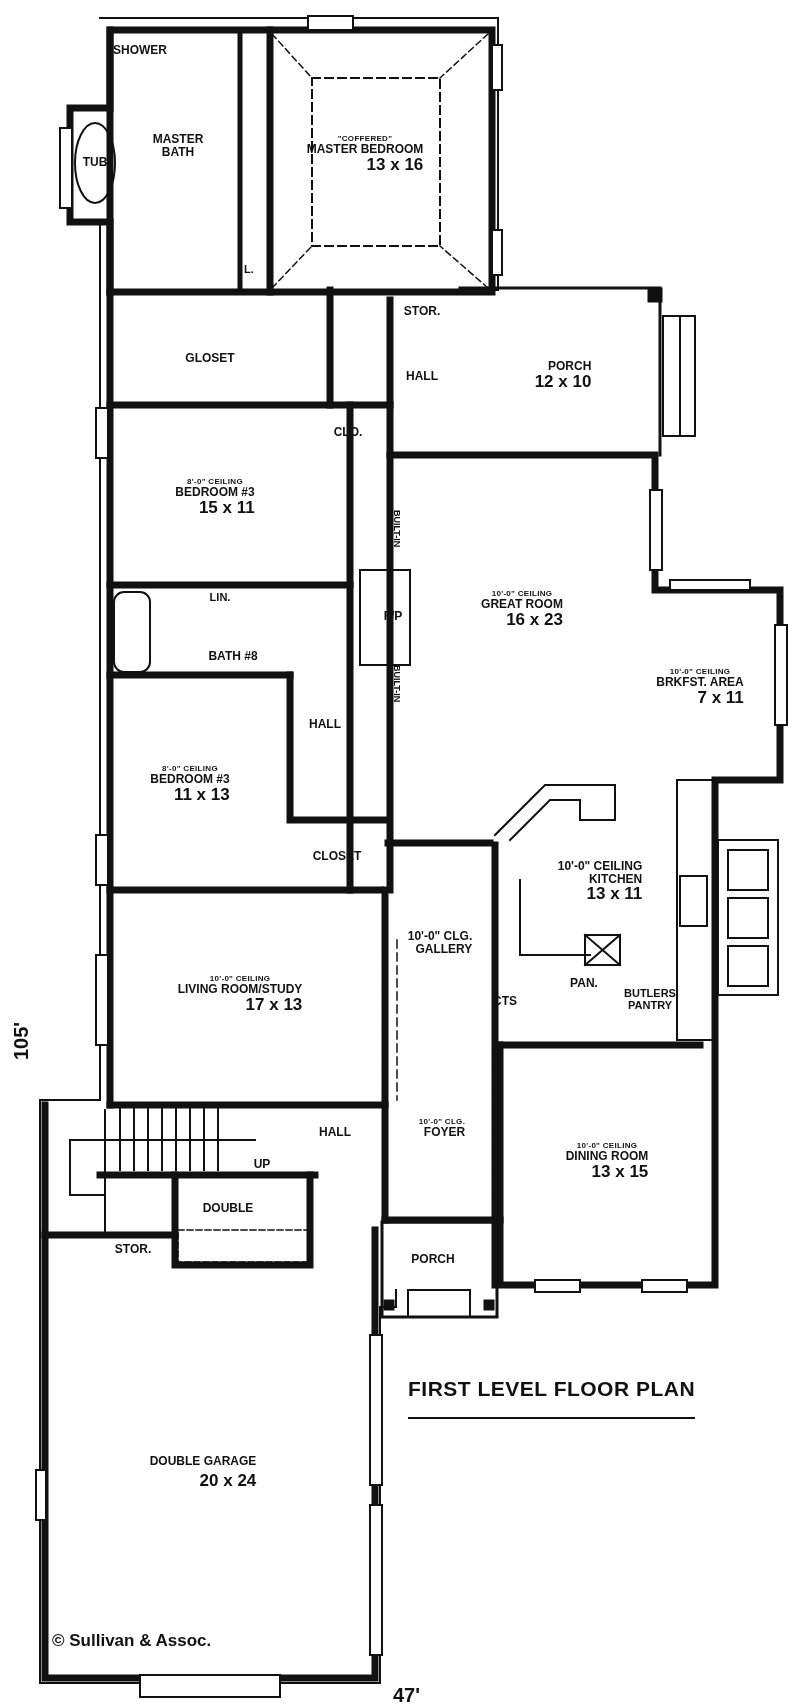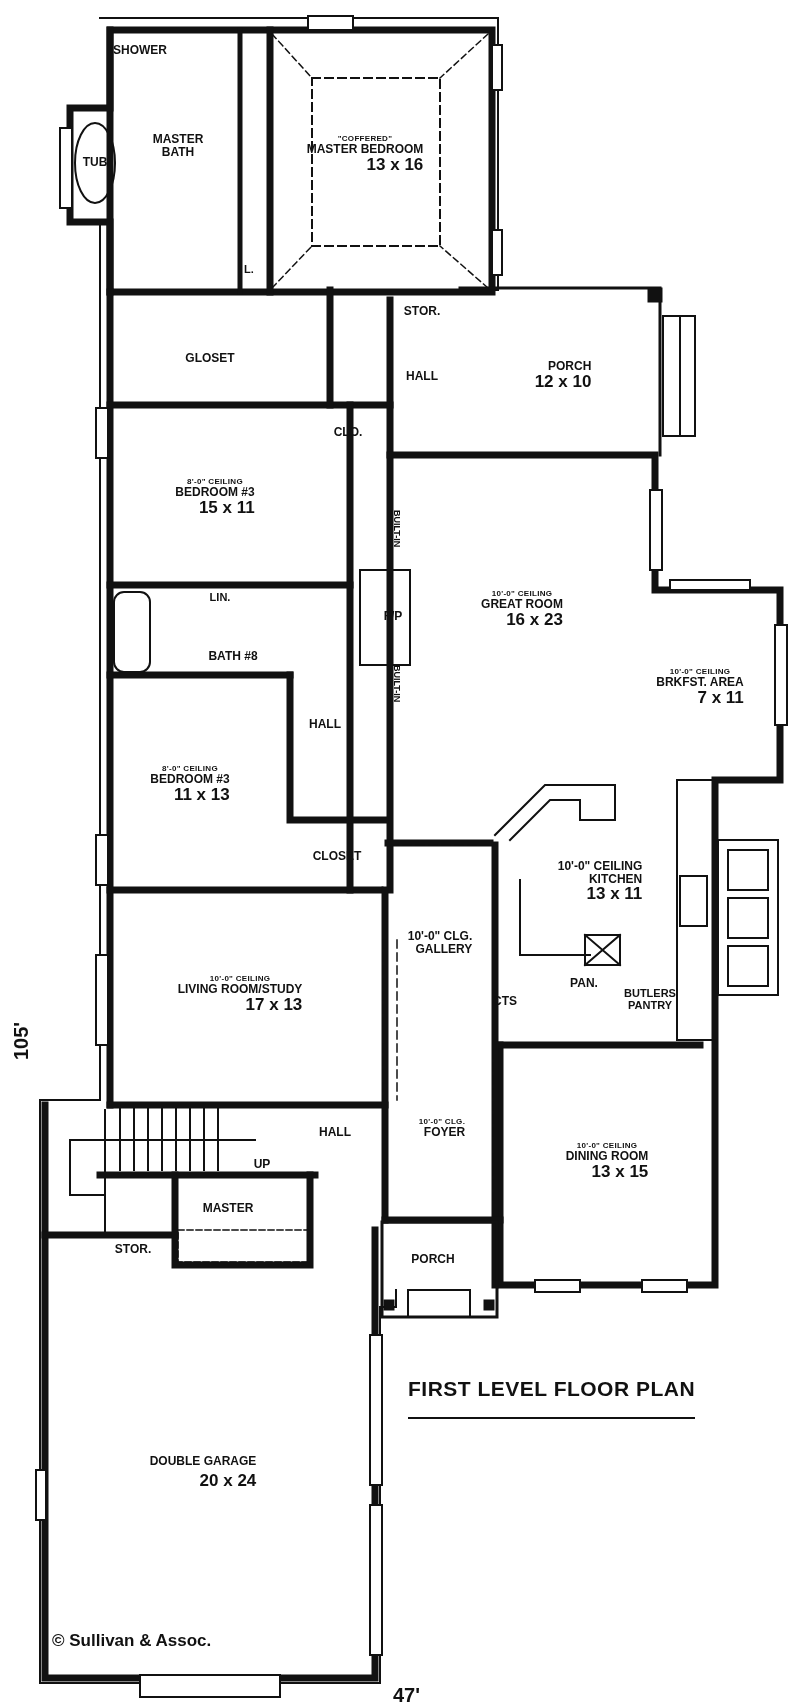--- a/index.html
+++ b/index.html
@@ -182,21 +182,21 @@
 <div class="lbl small" style="left:335px;top:1126px;">HALL</div>
 <div class="lbl" style="left:442px;top:1118px;">
   <span class="ceil">10'-0" CLG.</span>
   <span class="name">FOYER</span>
 </div>
 <div class="lbl" style="left:607px;top:1142px;">
   <span class="ceil">10'-0" CEILING</span>
   <span class="name">DINING ROOM</span>
   <span class="dim">13 x 15</span>
 </div>
-<div class="lbl small" style="left:228px;top:1202px;">MASTER</div>
+<div class="lbl small" style="left:228px;top:1202px;">DOUBLE</div>
 <div class="lbl small" style="left:133px;top:1243px;">STOR.</div>
 <div class="lbl small" style="left:433px;top:1253px;">PORCH</div>
 <div class="lbl" style="left:203px;top:1455px;">
   <span class="name">DOUBLE GARAGE</span>
   <span class="dim" style="margin-top:4px;">20 x 24</span>
 </div>
 
 <div class="title">FIRST LEVEL FLOOR PLAN</div>
 <div class="copy">© Sullivan &amp; Assoc.</div>
 <div class="dimv">105'</div>

